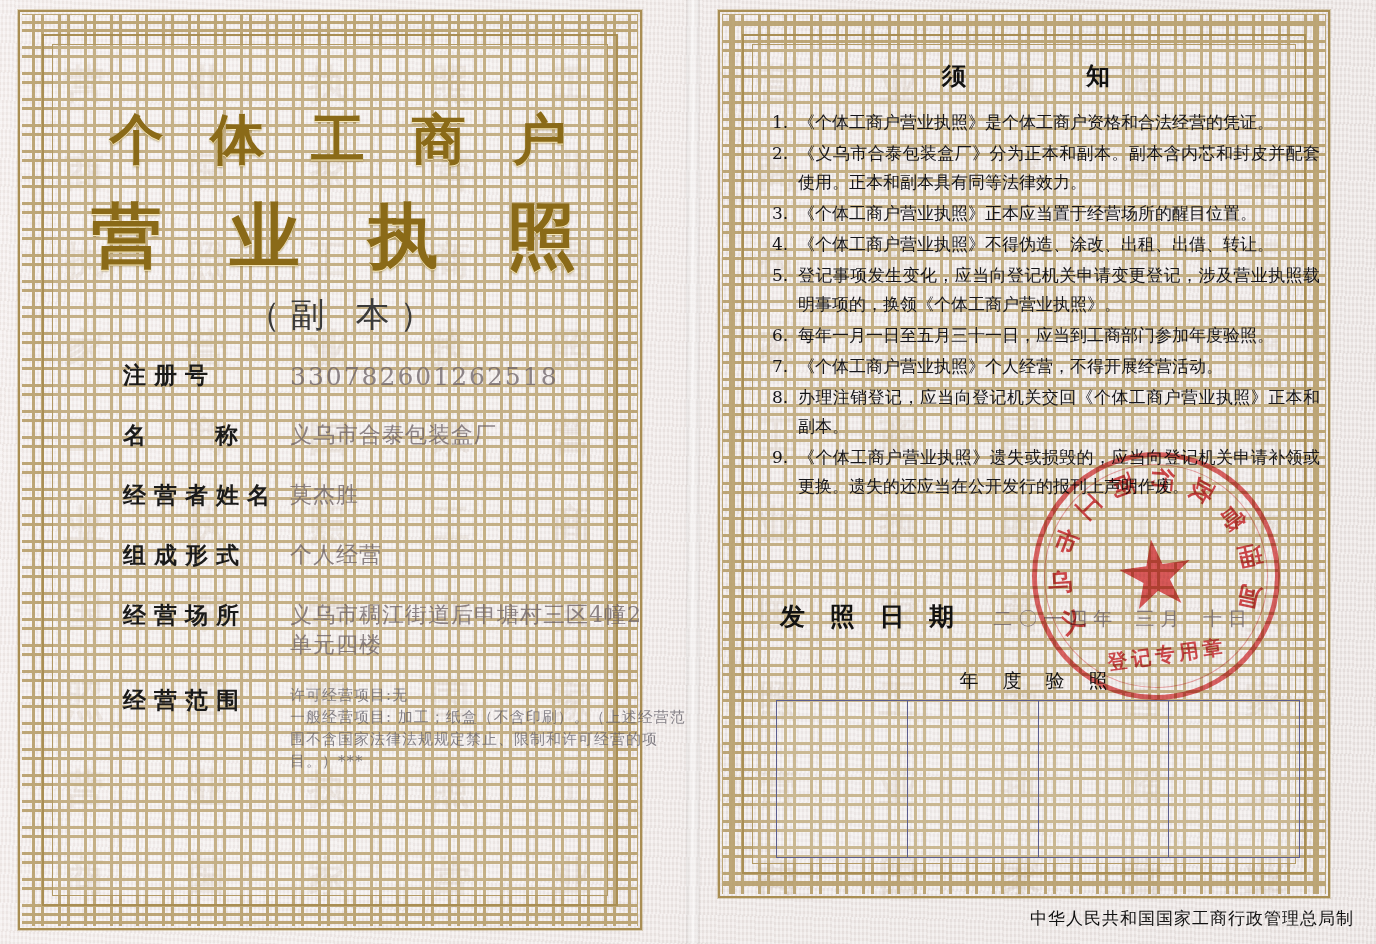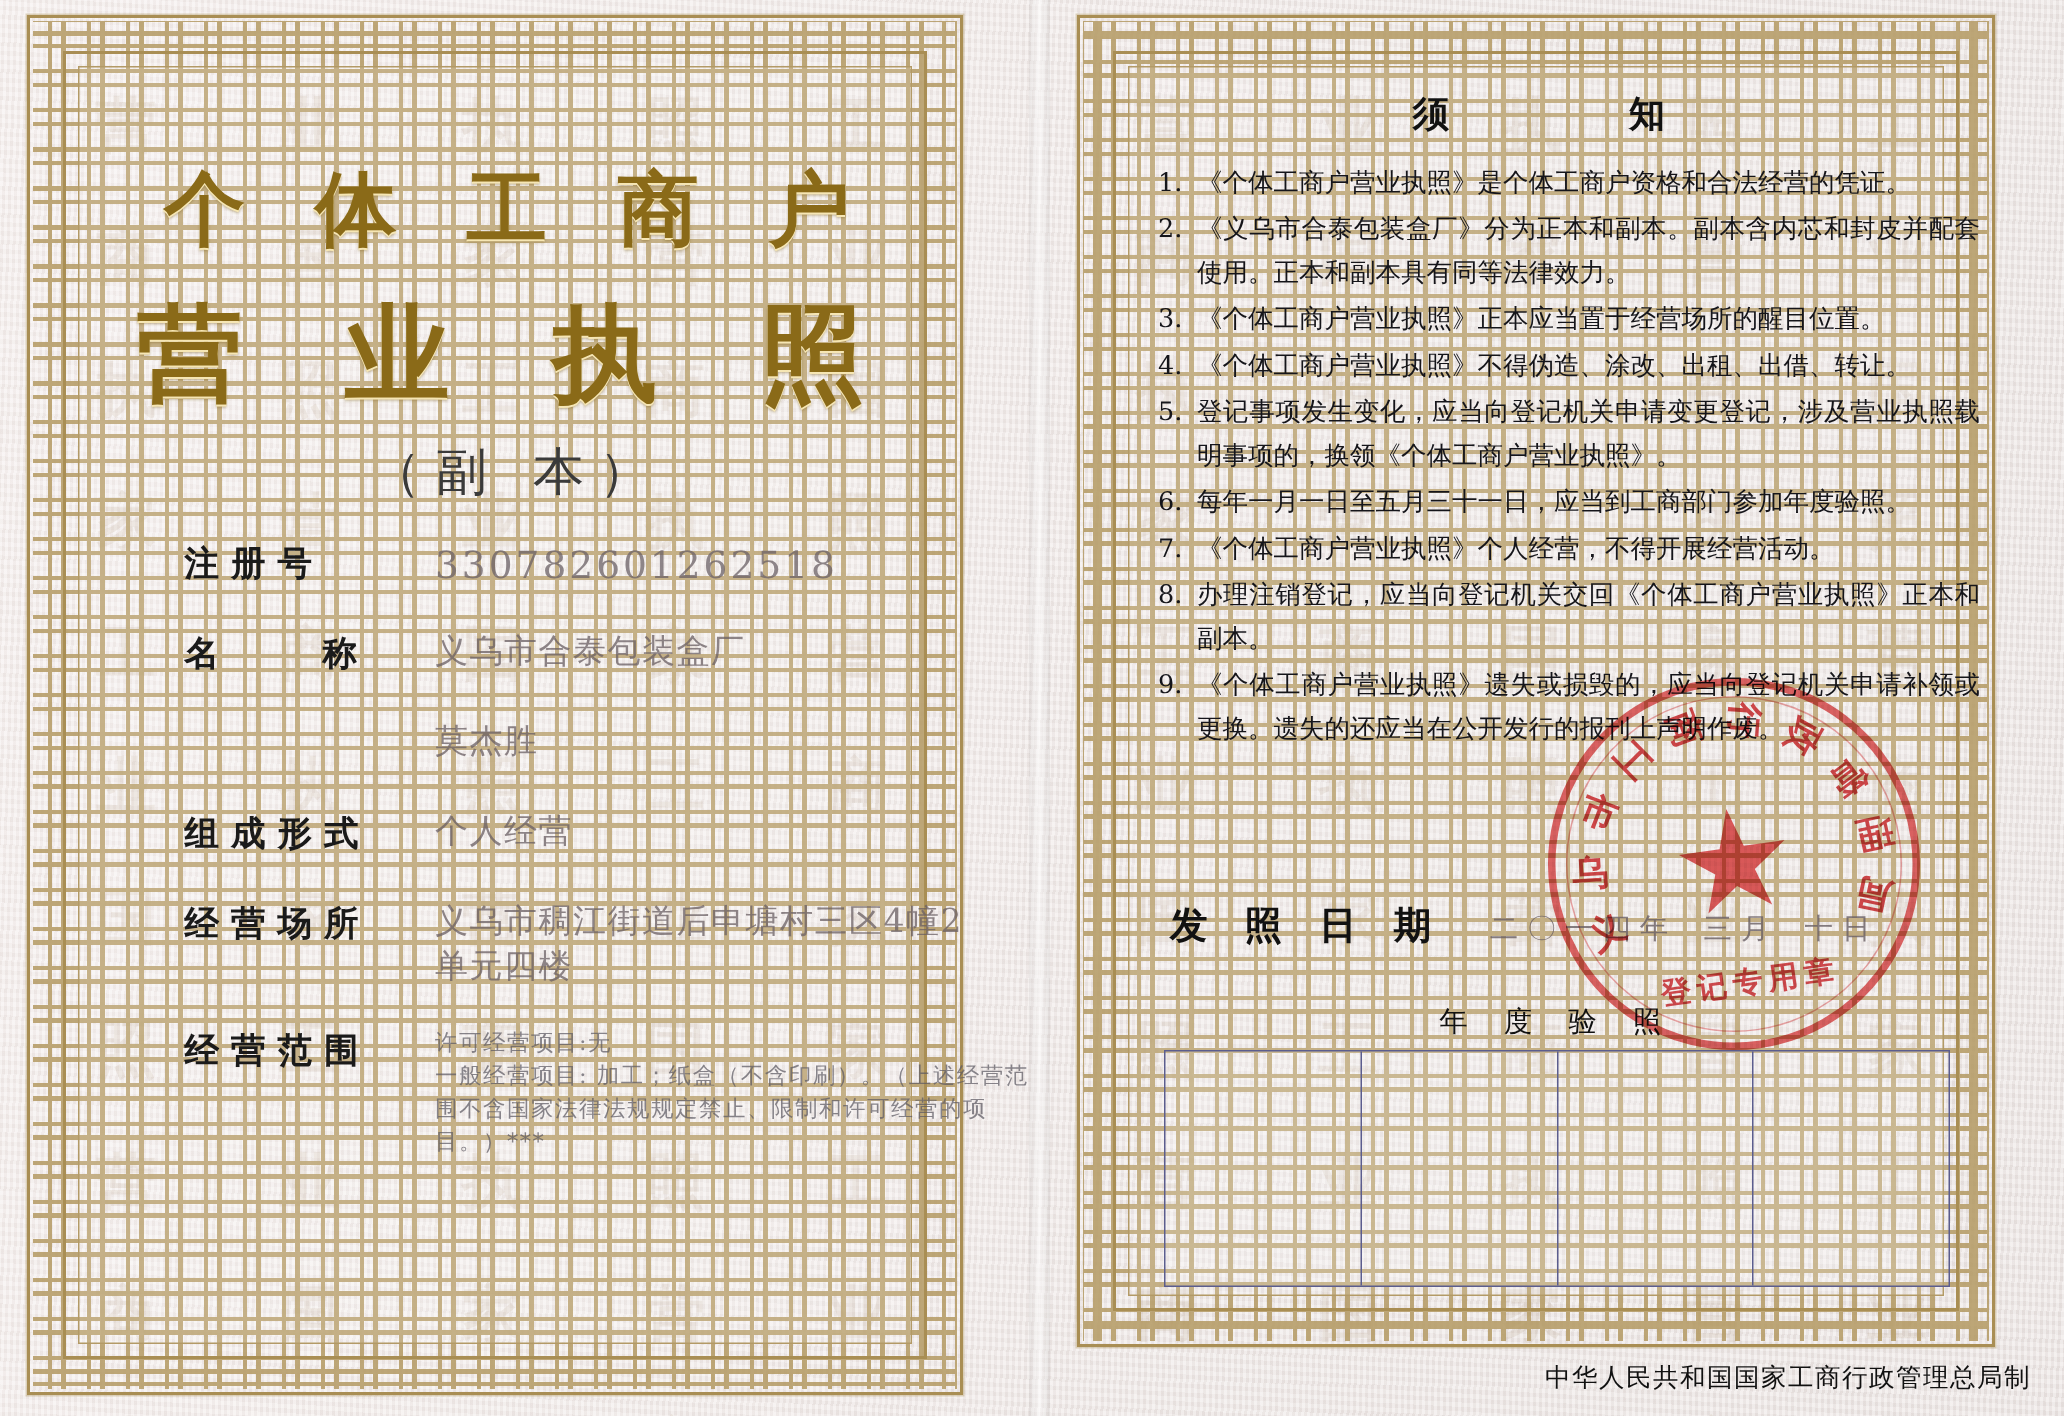--- a/index.html
+++ b/index.html
@@ -200,20 +200,21 @@
         <div class="f-label">注 册 号</div>
         <div class="f-value num">330782601262518</div>
       </div>
 
       <div class="field-row">
         <div class="f-label">名　　　称</div>
         <div class="f-value">义乌市合泰包装盒厂</div>
       </div>
 
       <div class="field-row">
+        <div class="f-label">经 营 者 姓 名</div>
         <div class="f-value">莫杰胜</div>
       </div>
 
       <div class="field-row">
         <div class="f-label">组 成 形 式</div>
         <div class="f-value">个人经营</div>
       </div>
 
       <div class="field-row" style="min-height:58px;">
         <div class="f-label">经 营 场 所</div>

